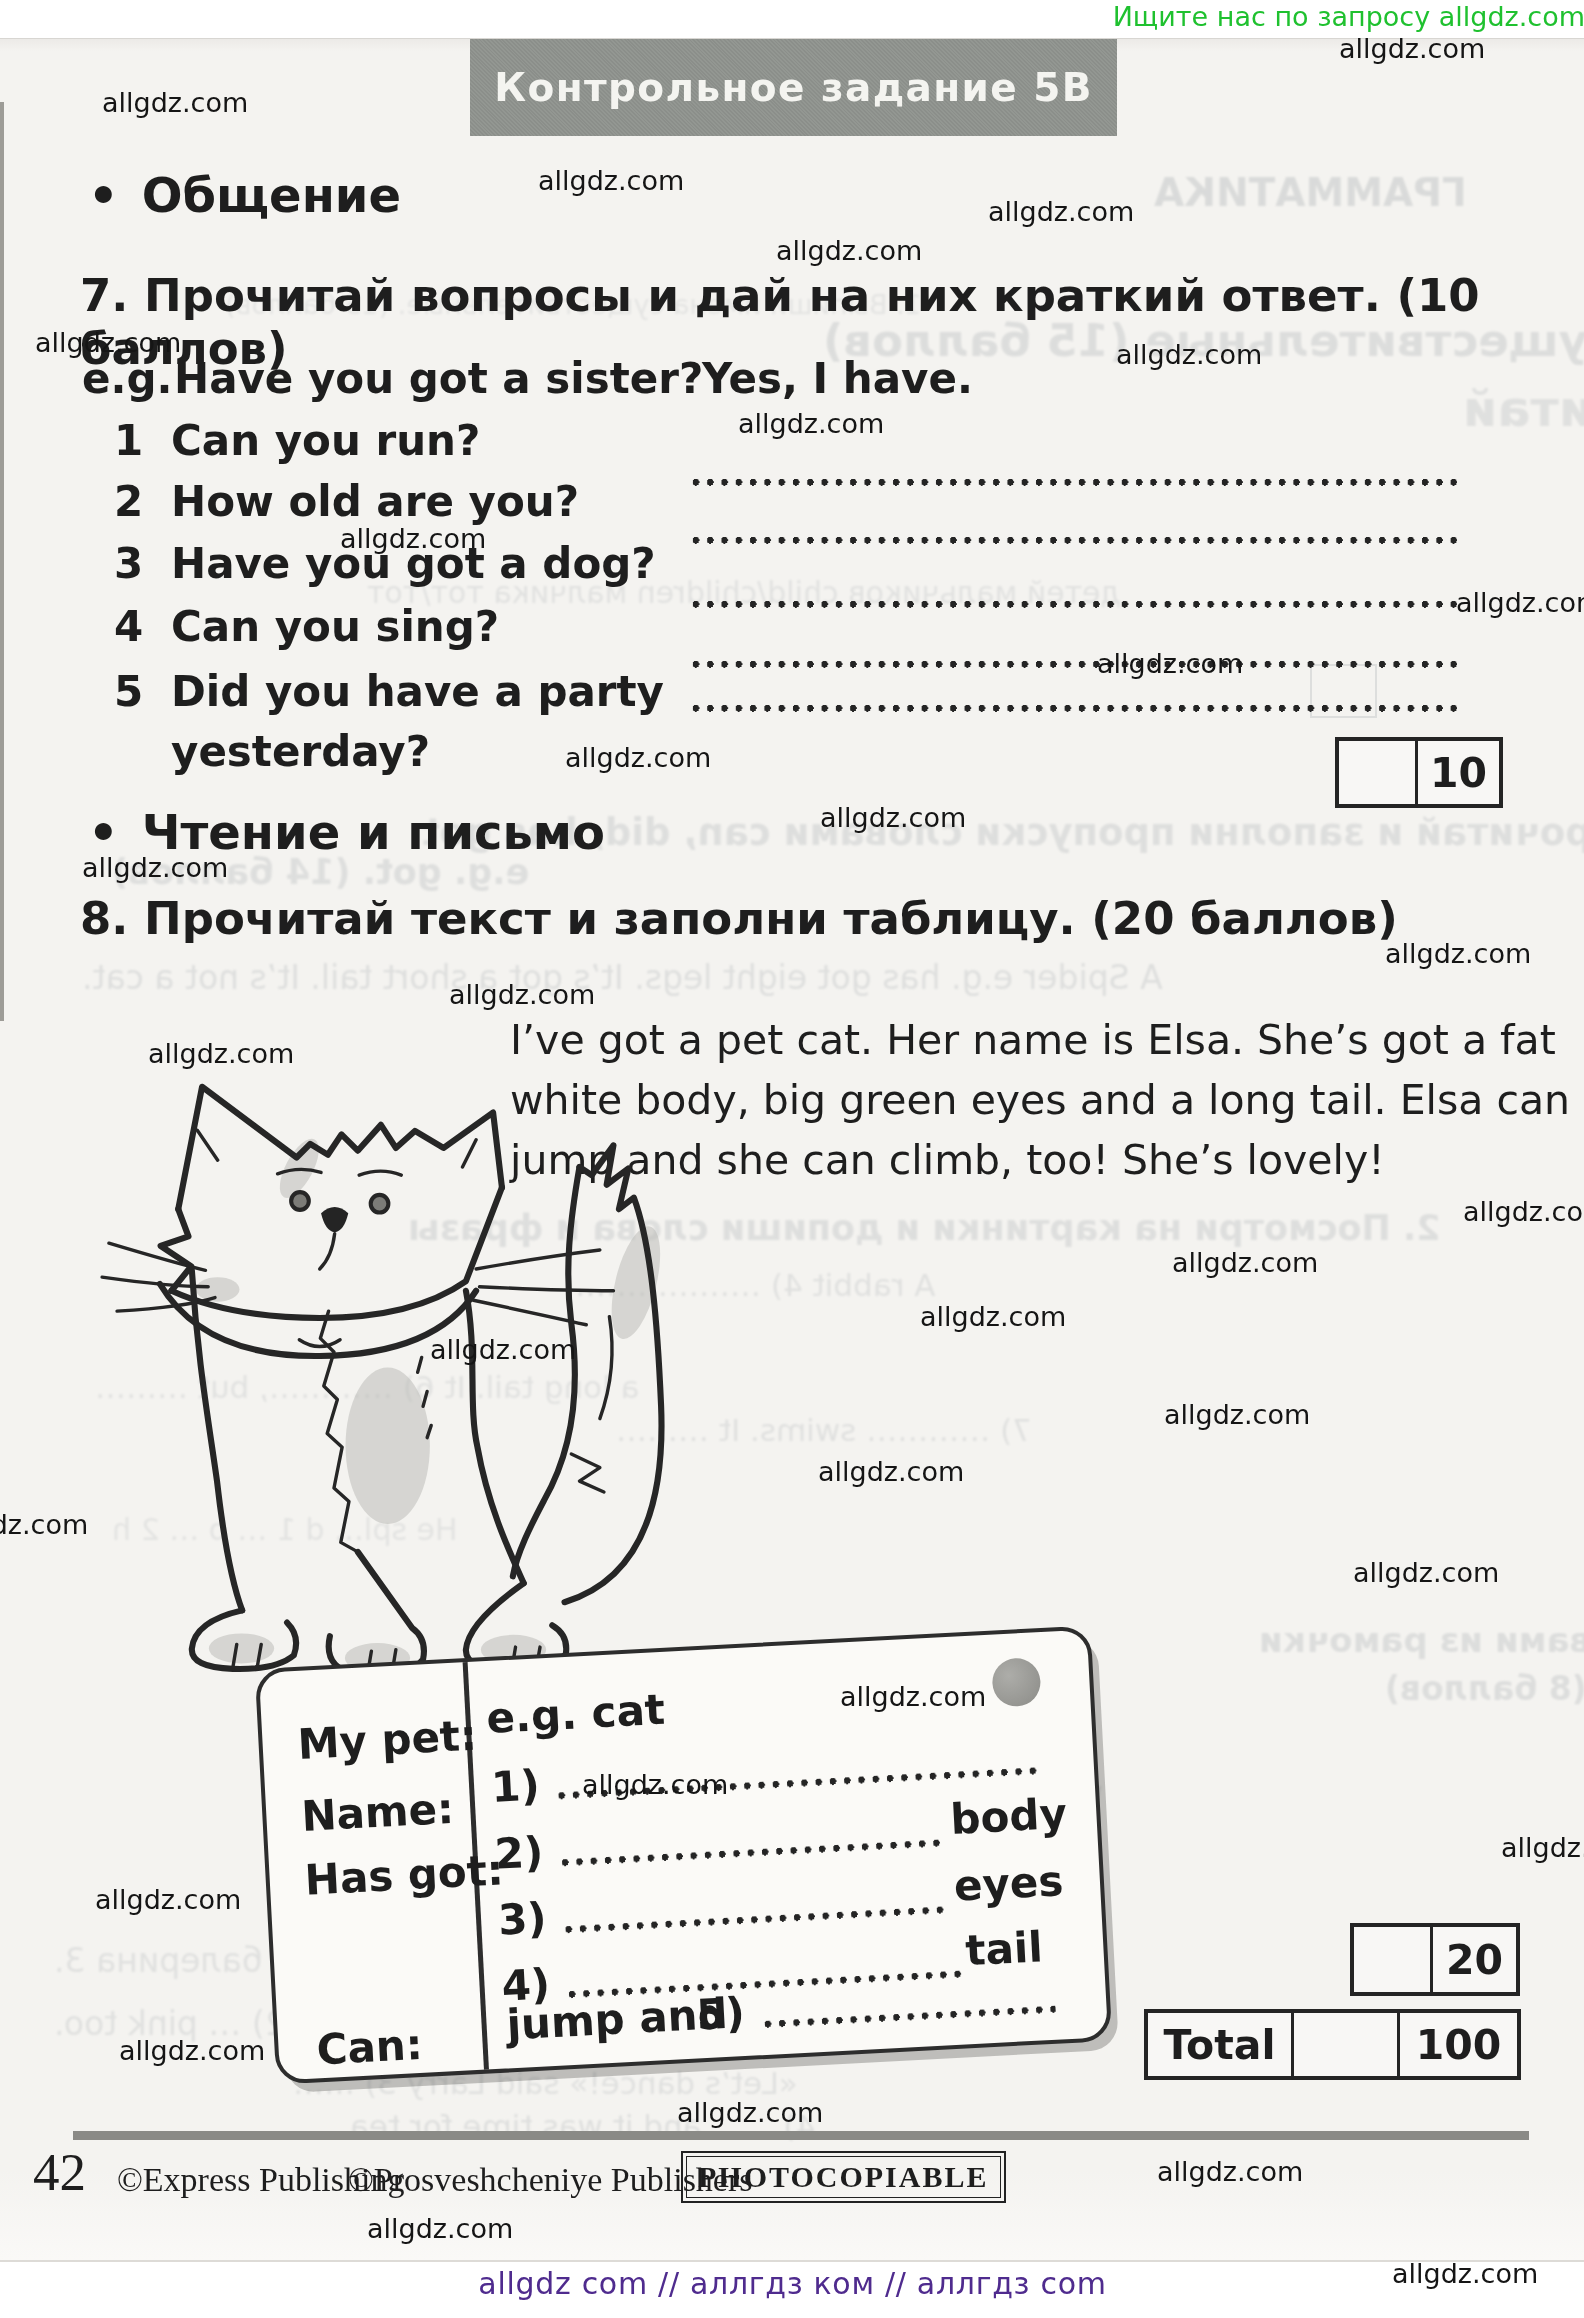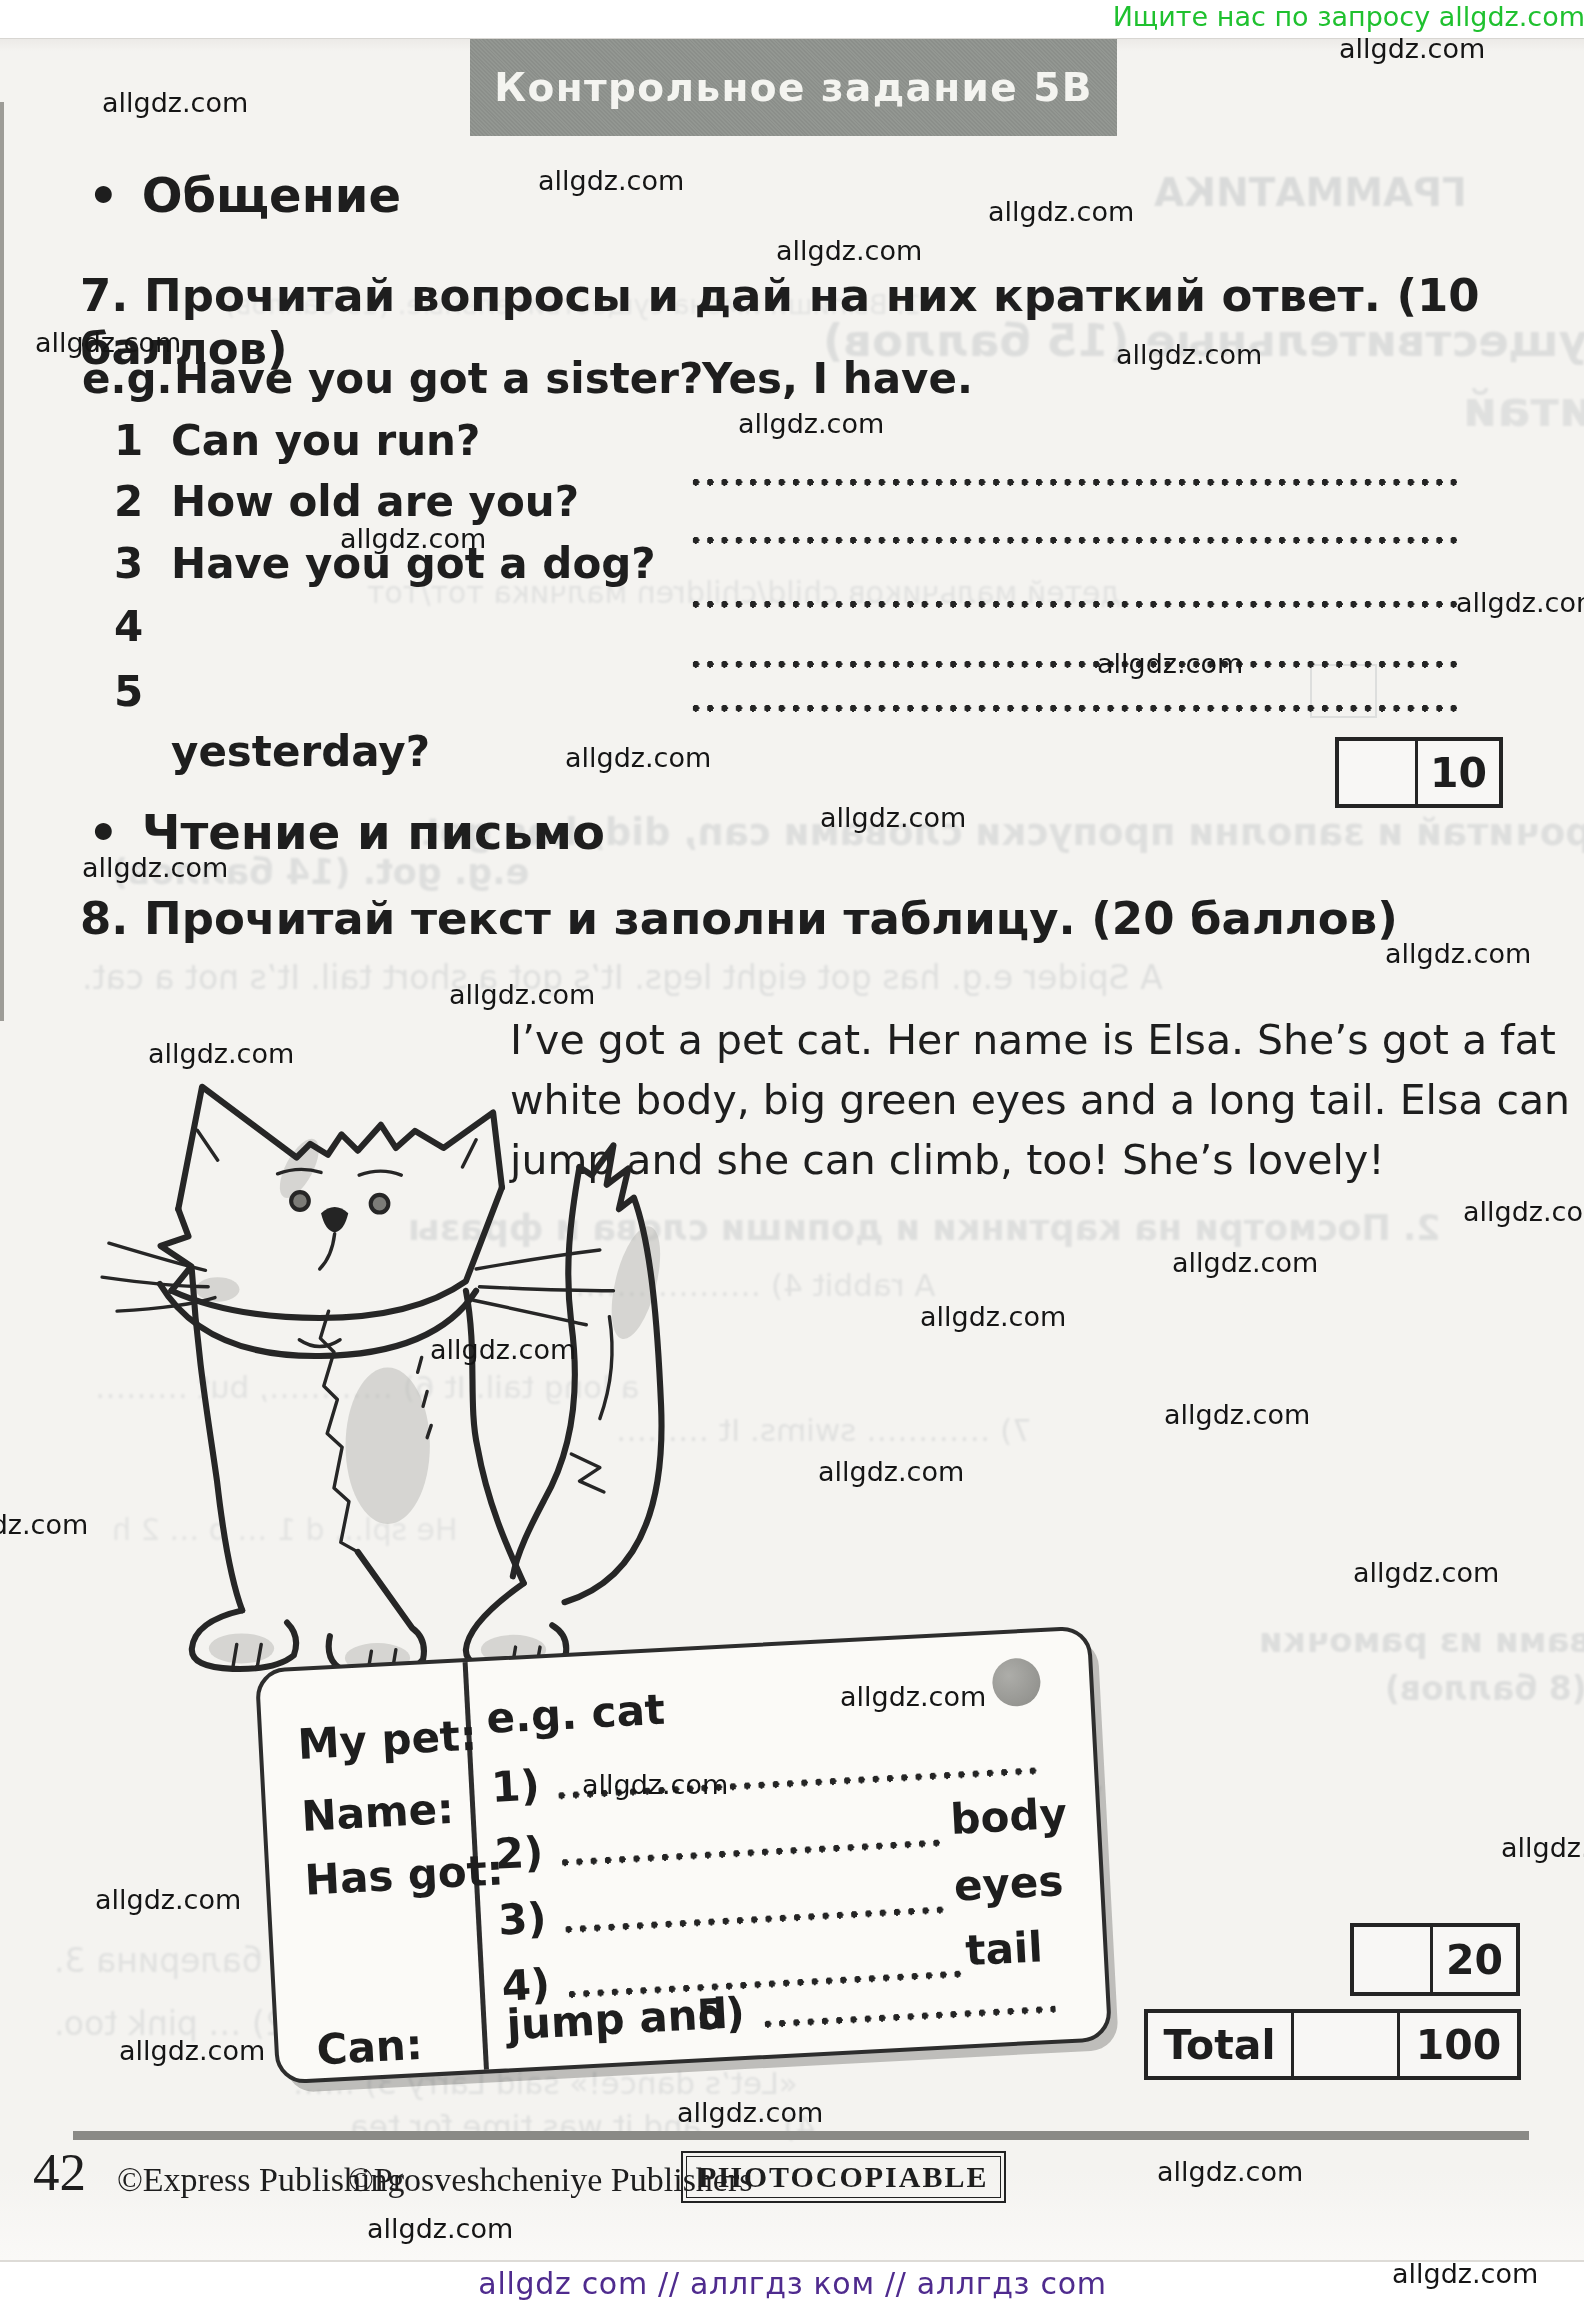--- a/index.html
+++ b/index.html
@@ -102,23 +102,25 @@
 
   <div class="abs q qn" style="left:114px;top:477px">2</div>
   <div class="abs q" style="left:171px;top:477px">How old are you?</div>
   <div class="abs dotline" style="left:691px;top:535px;width:766px"></div>
 
   <div class="abs q qn" style="left:114px;top:539px">3</div>
   <div class="abs q" style="left:171px;top:539px">Have you got a dog?</div>
   <div class="abs dotline" style="left:691px;top:599px;width:766px"></div>
 
   <div class="abs q qn" style="left:114px;top:602px">4</div>
+  <div class="abs q" style="left:171px;top:602px">Can you sing?</div>
   <div class="abs dotline" style="left:691px;top:659px;width:766px"></div>
 
   <div class="abs q qn" style="left:114px;top:667px">5</div>
+  <div class="abs q" style="left:171px;top:667px">Did you have a party</div>
   <div class="abs dotline" style="left:691px;top:703px;width:766px"></div>
   <div class="abs q" style="left:171px;top:727px">yesterday?</div>
 
   <div class="scorebox" style="left:1335px;top:737px;width:160px;height:63px">
     <div class="c" style="width:76px"></div>
     <div class="c" style="flex:1">10</div>
   </div>
 
   <div class="abs sect" style="left:88px;top:804px">
     <span class="blt">•</span><span>Чтение и письмо</span>

